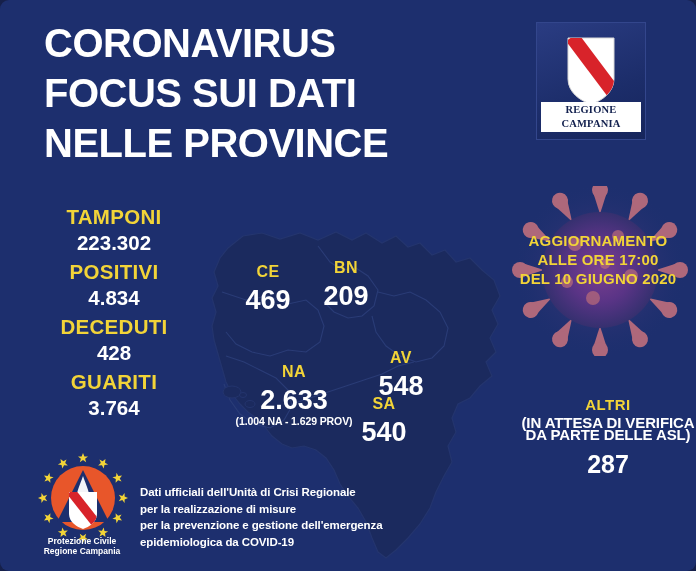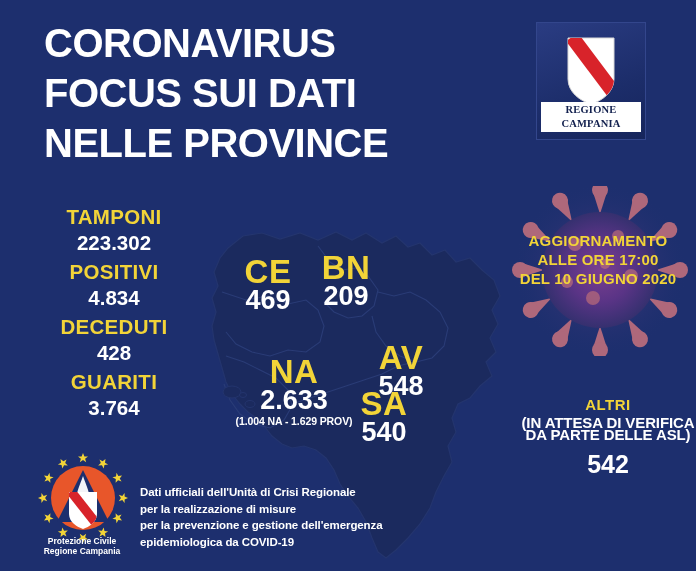--- a/index.html
+++ b/index.html
@@ -7,20 +7,21 @@
     padding: 0;
     background: #16204a;
   }
   #poster {
     position: relative;
     width: 696px;
     height: 571px;
     background: #1d2f6e;
     overflow: hidden;
     font-family: "Liberation Sans", sans-serif;
+    border-radius: 9px;
     -webkit-font-smoothing: antialiased;
   }
 
   
   #map-layer {
     position: absolute;
     left: 0; top: 0;
     width: 696px; height: 571px;
   }
 
@@ -95,21 +96,21 @@
     margin-bottom: 3px;
   }
 
   
   .prov {
     position: absolute;
     text-align: center;
   }
   .prov .code {
     color: #f2d438;
-    font-size: 33px;
+    font-size: 16px;
     font-weight: bold;
     line-height: 27px;
     letter-spacing: 0.5px;
   }
   .prov .num {
     color: #ffffff;
     font-size: 27px;
     font-weight: bold;
     line-height: 30px;
   }
@@ -387,21 +388,21 @@
       <div>AGGIORNAMENTO</div>
       <div>ALLE ORE 17:00</div>
       <div>DEL 10 GIUGNO 2020</div>
     </div>
   </div>
 
   <div id="altri">
     <div class="altri-title">ALTRI</div>
     <div class="altri-sub">(IN ATTESA DI VERIFICA</div>
     <div class="altri-sub">DA PARTE DELLE ASL)</div>
-    <div class="altri-num">542</div>
+    <div class="altri-num">287</div>
   </div>
 
   <div id="pc-logo">
     <svg width="102" height="92" viewBox="0 0 102 92" aria-hidden="true">
       <defs>
         <clipPath id="shieldClipB">
           <path d="M38,40 H66 V62 C66,70 58,75 52,77 C46,75 38,70 38,62 Z"></path>
         </clipPath>
       </defs>
       <g fill="#f2d438">

